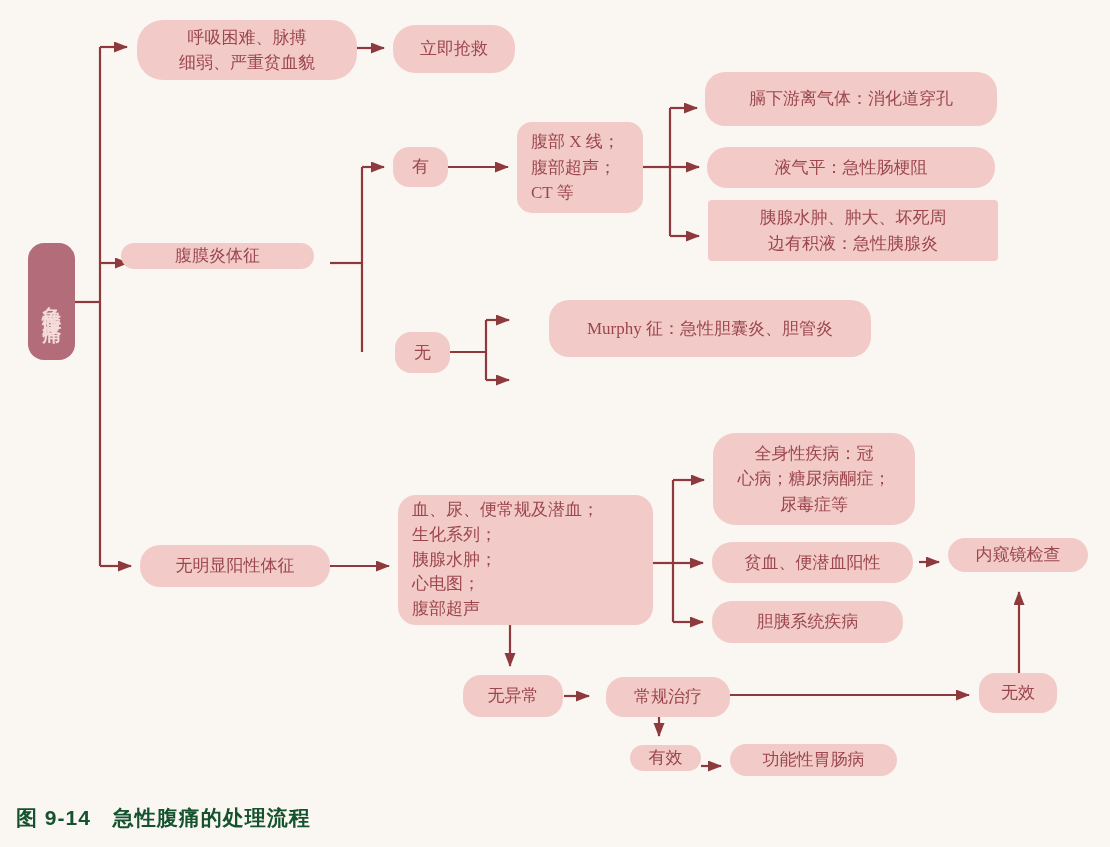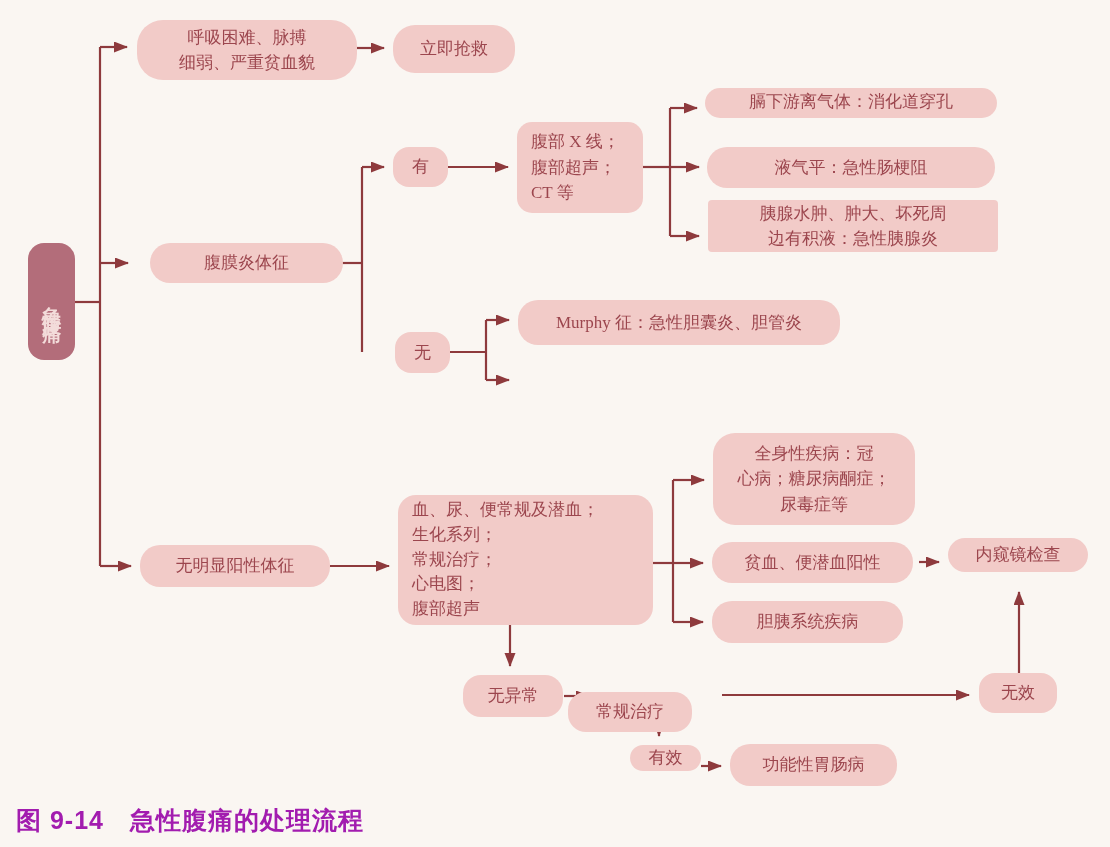--- a/index.html
+++ b/index.html
@@ -28,45 +28,45 @@
 
   .n-root{
     left:28px;top:243px;width:47px;height:117px;
     background:#b36d7a;color:#f3dcda;
     border-radius:16px;
     writing-mode:vertical-rl;text-orientation:upright;
     letter-spacing:6px;font-size:19px;font-weight:bold;
   }
   .n-resp{left:137px;top:20px;width:220px;height:60px;border-radius:26px;}
   .n-rescue{left:393px;top:25px;width:122px;height:48px;border-radius:22px;}
-  .n-peritonitis{left:150px;top:243px;width:193px;height:40px;}
+  .n-peritonitis{left:121px;top:243px;width:193px;height:26px;}
   .n-yes{left:393px;top:147px;width:55px;height:40px;border-radius:16px;}
   .n-imaging{left:517px;top:122px;width:126px;height:91px;}
-  .n-freegas{left:705px;top:88px;width:292px;height:30px;font-family:Liberation Mono, monospace;}
+  .n-freegas{left:705px;top:72px;width:292px;height:54px;}
   .n-airfluid{left:707px;top:147px;width:288px;height:41px;}
-  .n-pancreas{left:708px;top:200px;width:290px;height:52px;border-radius:4px;}
+  .n-pancreas{left:708px;top:200px;width:290px;height:61px;border-radius:4px;}
   .n-no{left:395px;top:332px;width:55px;height:41px;border-radius:16px;}
-  .n-murphy{left:518px;top:300px;width:322px;height:45px;}
+  .n-murphy{left:549px;top:300px;width:322px;height:57px;}
   .n-mcburney{left:518px;top:358px;width:322px;height:44px;}
   .n-nosigns{left:140px;top:545px;width:190px;height:42px;}
   .n-labs{left:398px;top:495px;width:255px;height:130px;border-radius:18px;line-height:1.45;}
   .n-systemic{left:713px;top:433px;width:202px;height:92px;border-radius:22px;}
   .n-anemia{left:712px;top:542px;width:201px;height:41px;}
   .n-endoscopy{left:948px;top:538px;width:140px;height:34px;}
   .n-biliary{left:712px;top:601px;width:191px;height:42px;}
   .n-noabn{left:463px;top:675px;width:100px;height:42px;border-radius:18px;}
-  .n-routine{left:568px;top:677px;width:124px;height:40px;border-radius:18px;margin-top:15px;}
+  .n-routine{left:606px;top:677px;width:124px;height:40px;border-radius:18px;}
   .n-ineffective{left:979px;top:673px;width:78px;height:40px;border-radius:16px;}
   .n-effective{left:630px;top:745px;width:71px;height:26px;border-radius:16px;}
-  .n-functional{left:730px;top:744px;width:167px;height:42px;}
+  .n-functional{left:730px;top:744px;width:167px;height:32px;}
 
   .caption{
     position:absolute;left:16px;top:804px;
     font-family:"Liberation Sans","DejaVu Sans",sans-serif;
-    font-weight:bold;font-size:25px;color:#a21caf;
+    font-weight:bold;font-size:21px;color:#14532d;
     letter-spacing:1px;white-space:pre;
   }
 </style>
 </head>
 <body>
 
 <div class="canvas">
 
   <svg class="wires" viewBox="0 0 1110 847" xmlns="http://www.w3.org/2000/svg">
     <defs>
@@ -127,21 +127,21 @@
   <div class="node n-airfluid">液气平：急性肠梗阻</div>
   <div class="node n-pancreas">胰腺水肿、肿大、坏死周
 边有积液：急性胰腺炎</div>
 
   <div class="node n-no">无</div>
   <div class="node n-murphy">Murphy 征：急性胆囊炎、胆管炎</div>
 
   <div class="node n-nosigns">无明显阳性体征</div>
   <div class="node n-labs left sq">血、尿、便常规及潜血；
 生化系列；
-常规治疗；
+胰腺水肿；
 心电图；
 腹部超声</div>
   <div class="node n-systemic">全身性疾病：冠
 心病；糖尿病酮症；
 尿毒症等</div>
   <div class="node n-anemia">贫血、便潜血阳性</div>
   <div class="node n-endoscopy">内窥镜检查</div>
   <div class="node n-biliary">胆胰系统疾病</div>
 
   <div class="node n-noabn">无异常</div>

